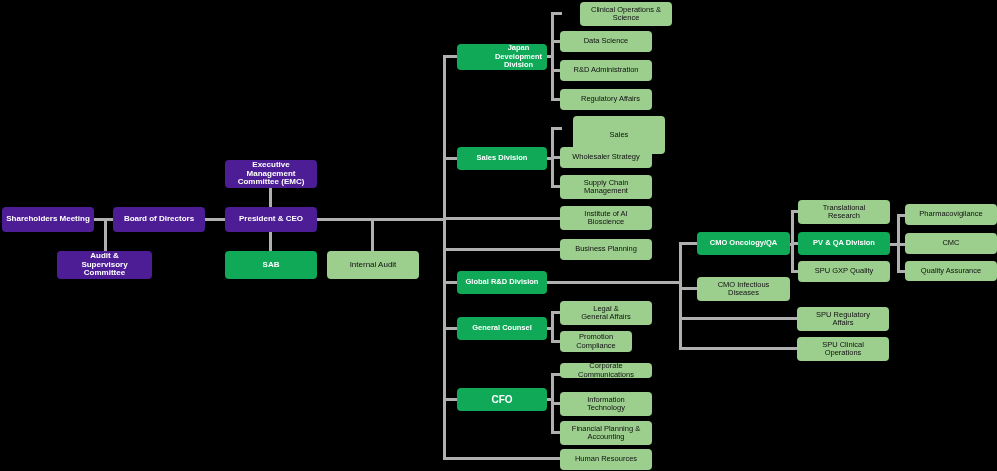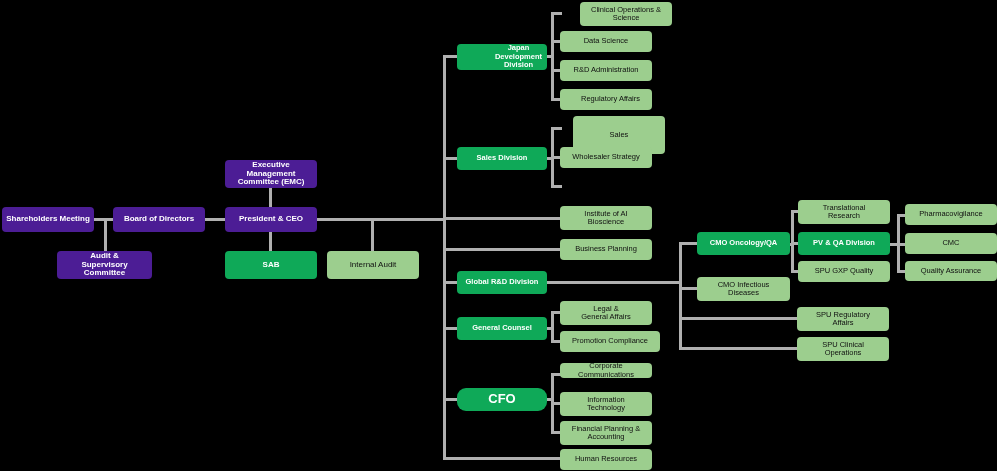--- a/index.html
+++ b/index.html
@@ -155,41 +155,45 @@
     </div>
     <div class="node tone-bright" style="left: 457px; top: 147px; width: 90px; height: 23px; font-size: 7.5px;">
       <span class="node-label">Sales Division</span>
     </div>
     <div class="node tone-light" style="left: 560px; top: 116px; width: 92px; height: 38px; font-size: 7.5px; margin-left: 13px;">
       <span class="node-label">Sales</span>
     </div>
     <div class="node tone-light" style="left: 560px; top: 147px; width: 92px; height: 21px; font-size: 7.5px;">
       <span class="node-label">Wholesaler Strategy</span>
     </div>
+    <div class="node tone-light" style="left: 560px; top: 175px; width: 92px; height: 24px; font-size: 7.5px;">
+      <span class="node-label">Supply Chain
+Management</span>
+    </div>
     <div class="node tone-light" style="left: 560px; top: 206px; width: 92px; height: 24px; font-size: 7.5px;">
       <span class="node-label">Institute of AI
 Bioscience</span>
     </div>
     <div class="node tone-light" style="left: 560px; top: 239px; width: 92px; height: 21px; font-size: 7.5px;">
       <span class="node-label">Business Planning</span>
     </div>
     <div class="node tone-bright" style="left: 457px; top: 271px; width: 90px; height: 23px; font-size: 7.5px;">
       <span class="node-label">Global R&amp;D Division</span>
     </div>
     <div class="node tone-bright" style="left: 457px; top: 317px; width: 90px; height: 23px; font-size: 7.5px;">
       <span class="node-label">General Counsel</span>
     </div>
     <div class="node tone-light" style="left: 560px; top: 301px; width: 92px; height: 24px; font-size: 7.5px;">
       <span class="node-label">Legal &amp;
 General Affairs</span>
     </div>
-    <div class="node tone-light" style="left: 560px; top: 331px; width: 100px; height: 21px; font-size: 7.5px;">
+    <div class="node tone-light" style="left: 560px; top: 331px; width: 72px; height: 21px; font-size: 7.5px;">
       <span class="node-label">Promotion Compliance</span>
     </div>
-    <div class="node tone-bright" style="left: 457px; top: 388px; width: 90px; height: 23px; font-size: 13px; border-radius: 9px;">
+    <div class="node tone-bright" style="left: 457px; top: 388px; width: 90px; height: 23px; font-size: 10px;">
       <span class="node-label">CFO</span>
     </div>
     <div class="node tone-light" style="left: 560px; top: 363px; width: 92px; height: 15px; font-size: 7.5px;">
       <span class="node-label">Corporate
 Communications</span>
     </div>
     <div class="node tone-light" style="left: 560px; top: 392px; width: 92px; height: 24px; font-size: 7.5px;">
       <span class="node-label">Information
 Technology</span>
     </div>

